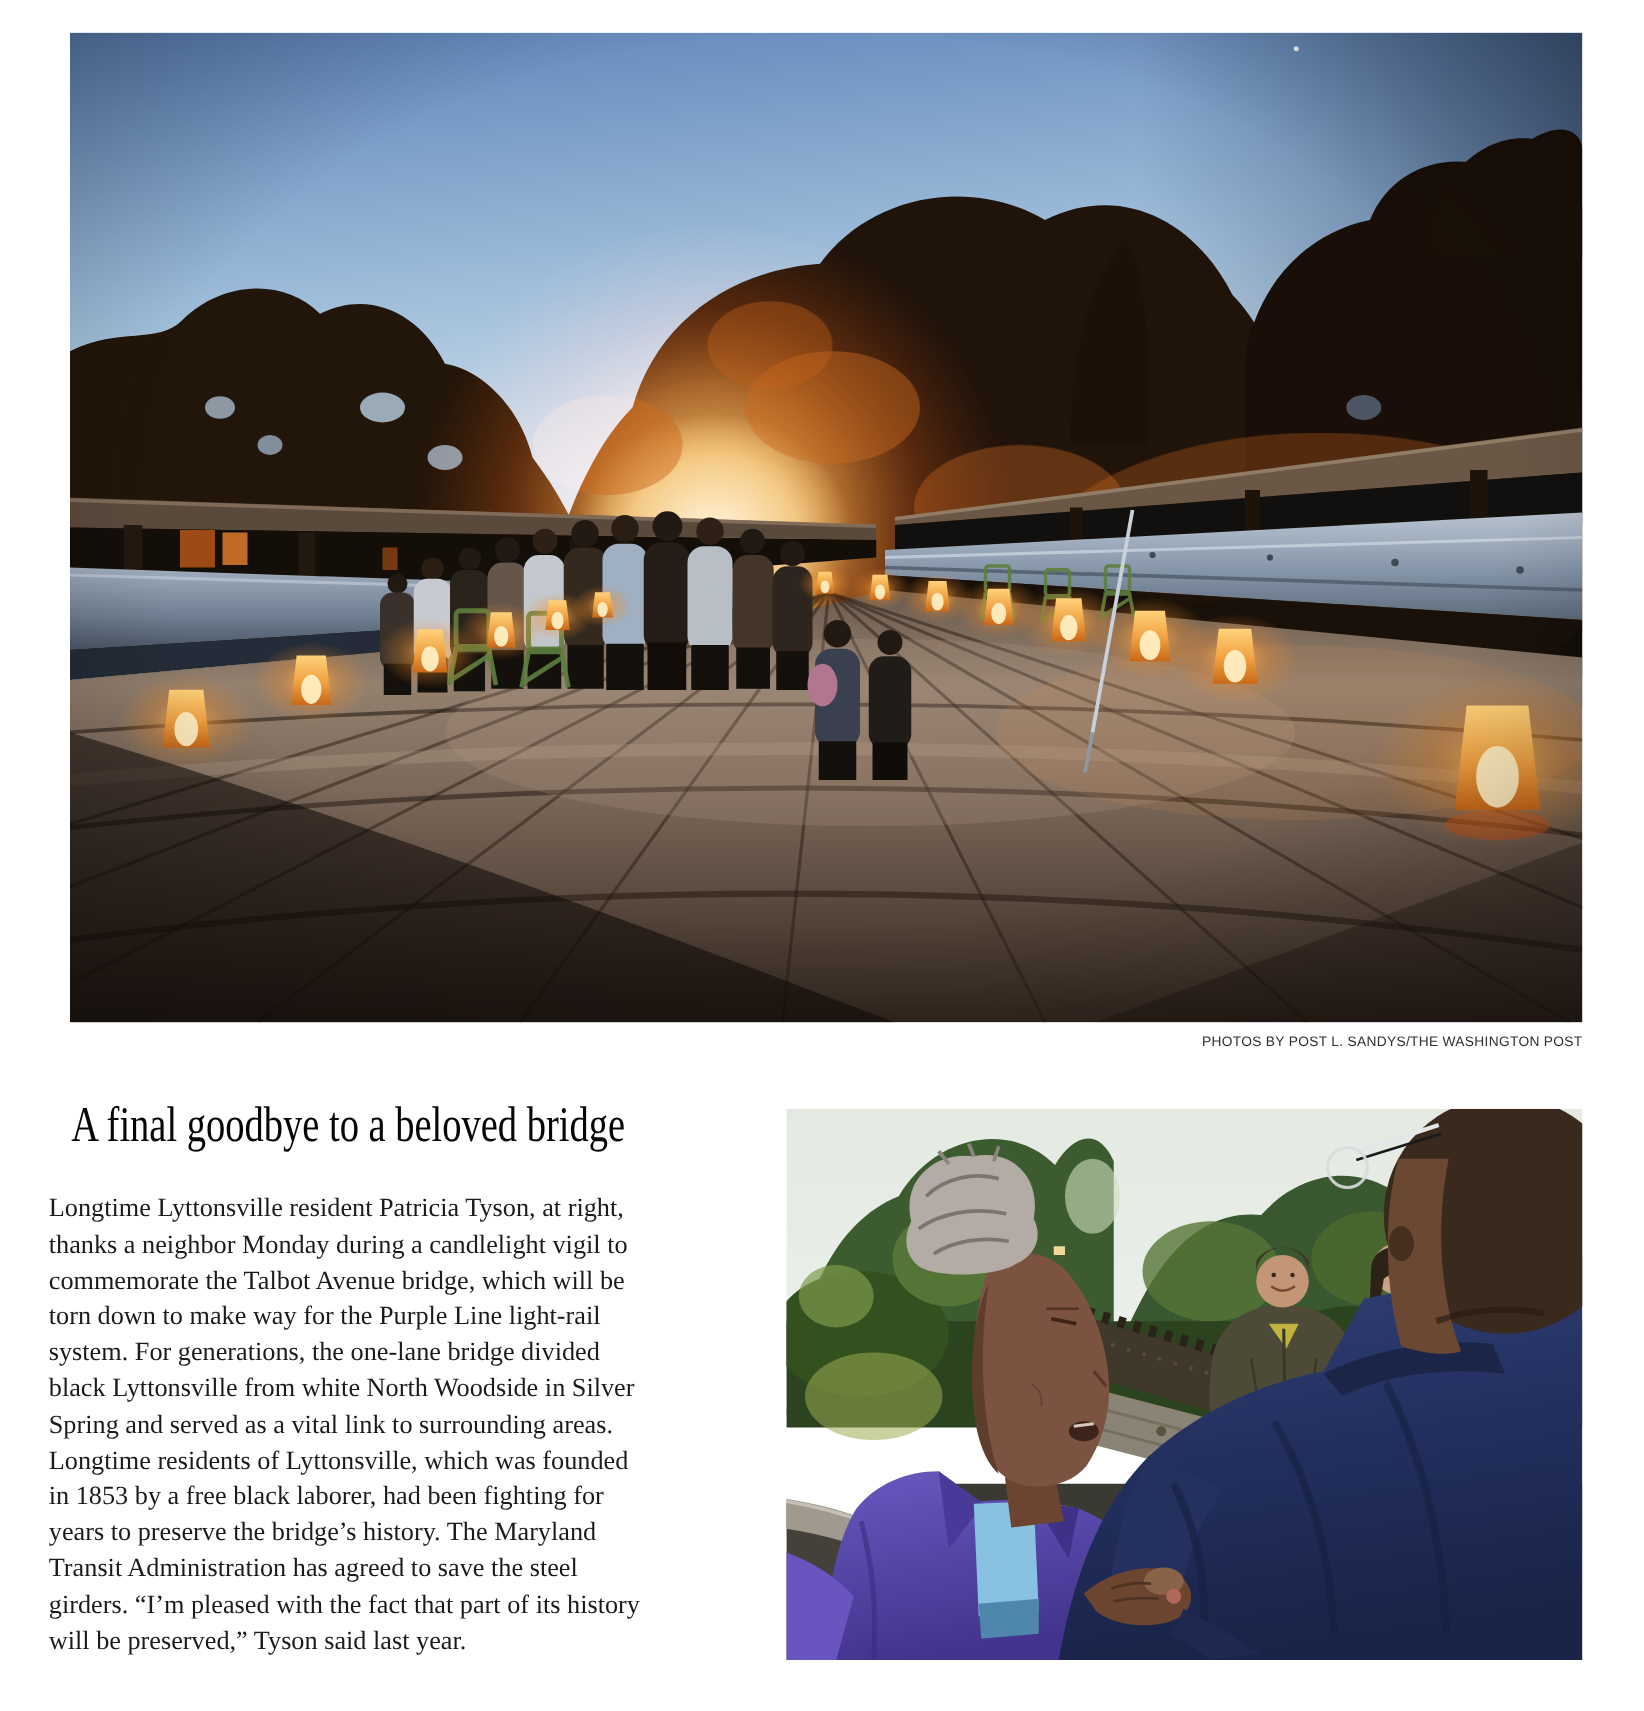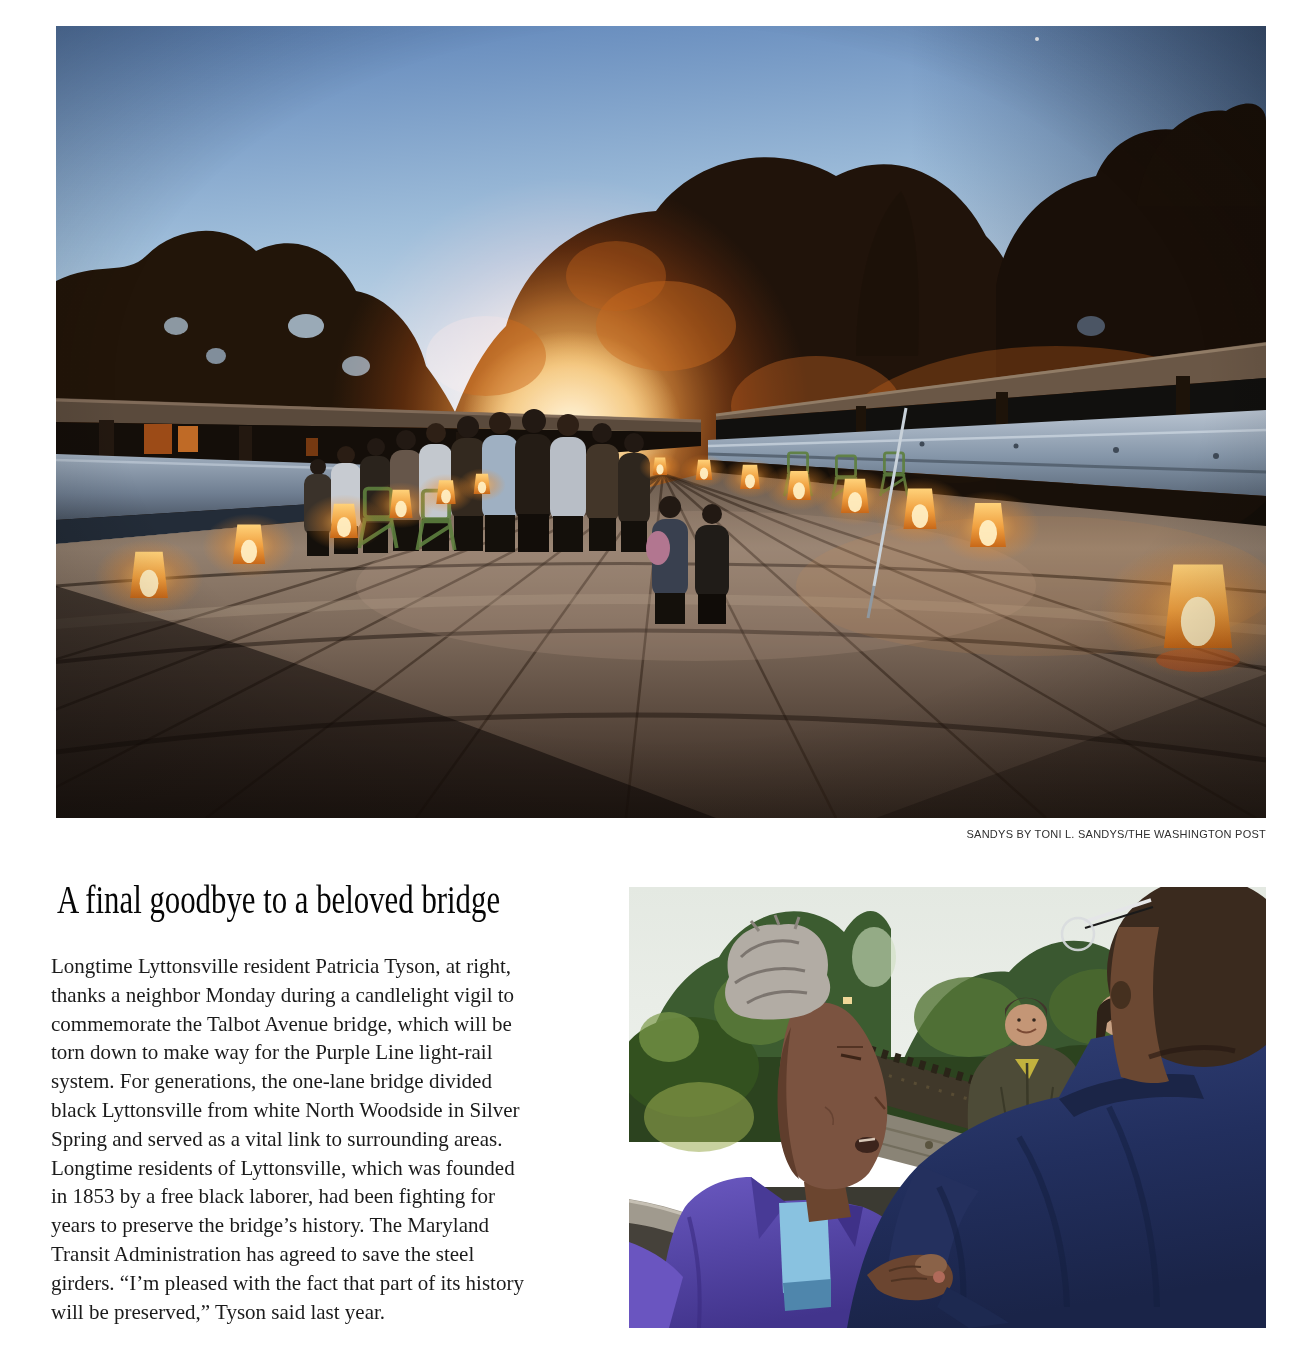--- a/index.html
+++ b/index.html
@@ -8,21 +8,21 @@
   .page{position:absolute;inset:0;background:#ffffff;}
   figure{margin:0;padding:0;}
   .main-photo{position:absolute;left:56px;top:26px;width:1210px;height:792px;overflow:hidden;}
   .main-photo svg{display:block;}
   .photo-credit{position:absolute;left:56px;top:827px;width:1210px;text-align:right;
       font-family:"Liberation Sans",sans-serif;font-size:11px;line-height:14px;
       color:#2f2f2f;letter-spacing:.25px;}
   .headline{position:absolute;left:57px;top:876px;margin:0;font-weight:400;
       font-family:"Liberation Serif",serif;font-size:40px;color:#060606;
       white-space:nowrap;transform:scaleX(.77);transform-origin:left top;letter-spacing:0;}
-  .body-text{position:absolute;left:51px;top:952px;width:600px;margin:0;
+  .body-text{position:absolute;left:39px;top:952px;width:600px;margin:0;
       font-family:"Liberation Serif",serif;font-size:21px;line-height:28.8px;
       color:#1b1b1b;white-space:pre-line;}
   .secondary-photo{position:absolute;left:629px;top:887px;width:637px;height:441px;overflow:hidden;}
   .secondary-photo svg{display:block;}
 </style>
 </head>
 <body>
 
 <main class="page">
 
@@ -296,21 +296,21 @@
         <use href="#m-bag" transform="translate(1142,622) scale(1.9)"></use>
       </g>
 
       <path d="M818,560 L850,382" stroke="#c9d2da" stroke-width="3" fill="none"></path>
       <path d="M818,560 L812,592" stroke="#8f98a0" stroke-width="3" fill="none"></path>
 
       <rect x="0" y="0" width="1210" height="792" fill="url(#m-vign)"></rect>
     </svg>
   </figure>
 
-  <div class="photo-credit">SANDYS BY TONI L. SANDYS/THE WASHINGTON POST</div>
+  <div class="photo-credit">PHOTOS BY POST L. SANDYS/THE WASHINGTON POST</div>
 
   <h1 class="headline">A final goodbye to a beloved bridge</h1>
 
   <p class="body-text">Longtime Lyttonsville resident Patricia Tyson, at right,
 thanks a neighbor Monday during a candlelight vigil to
 commemorate the Talbot Avenue bridge, which will be
 torn down to make way for the Purple Line light-rail
 system. For generations, the one-lane bridge divided
 black Lyttonsville from white North Woodside in Silver
 Spring and served as a vital link to surrounding areas.

